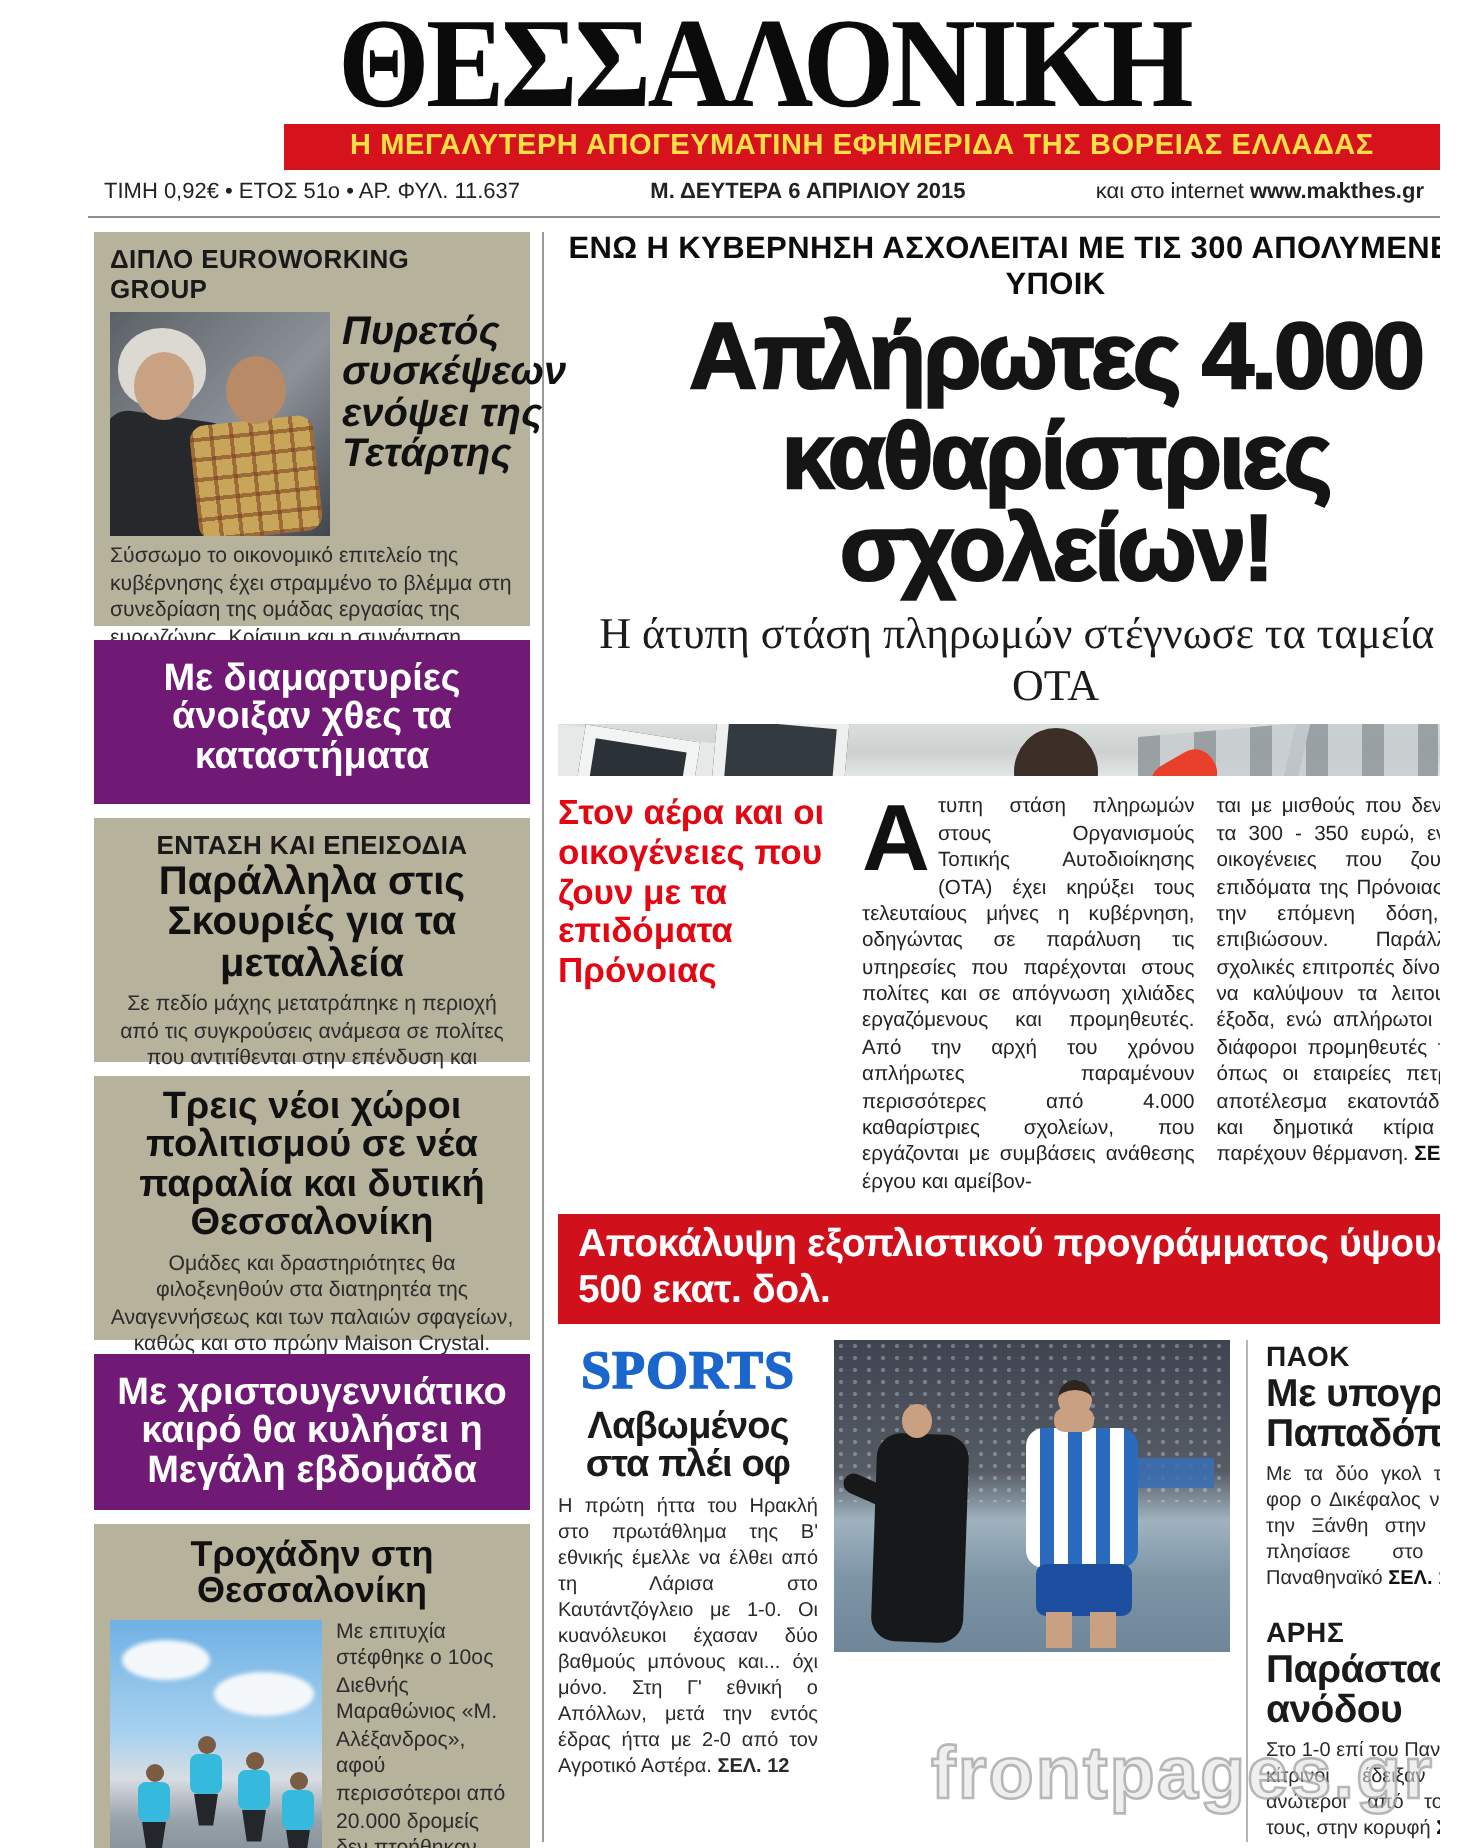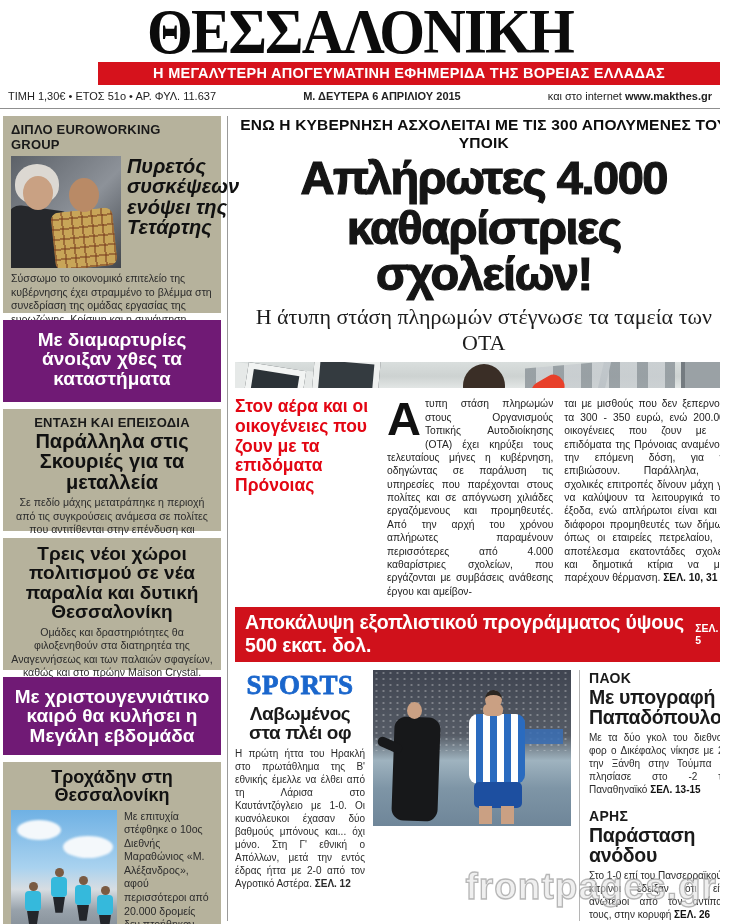--- a/index.html
+++ b/index.html
@@ -1,24 +1,24 @@
 <!DOCTYPE html>
 <html><head>
 <meta charset="utf-8">
 <style>
   * { margin:0; padding:0; box-sizing:border-box; }
   html,body { background:#fff; }
   body { width:730px; height:924px; overflow:hidden; font-family:"Liberation Sans", sans-serif; color:#1a1a1a; position:relative; }
-  .page { width:720px; height:924px; position:relative; background:#fff; overflow:hidden; }
+  .page { width:720px; height:924px; position:relative; background:#fff; overflow:hidden;padding-left:44px; }
 
   
   .masthead-title { text-align:center; font-family:"Liberation Serif", serif; font-weight:bold;
     font-size:64px; line-height:60px; letter-spacing:-2px; transform:scaleX(.92); transform-origin:center;
     color:#0b0b0b; margin-top:2px; }
-  .tagline-bar { margin-left:98px; background:#d6121c; color:#ffffff; font-weight:bold; font-size:14.5px;
+  .tagline-bar { margin-left:98px; background:#d6121c; color:#fde047; font-weight:bold; font-size:14.5px;
     text-align:center; padding:3px 0 4px; letter-spacing:.3px; }
   .dateline { display:flex; justify-content:space-between; align-items:center; font-size:11px;
     padding:5px 8px 6px; border-bottom:1px solid #8f8f8f; color:#222; }
   .dateline .dl-center { font-weight:bold; }
   .dateline .dl-right b { font-weight:bold; }
 
   
   .content { display:flex; padding-top:7px; height:812px; }
   .sidebar { width:228px; padding:0 6px 4px 3px; border-right:1px solid #9a9a9a; display:flex; flex-direction:column; gap:7px; }
   .main { flex:1; padding-left:7px; display:flex; flex-direction:column; }
@@ -135,21 +135,21 @@
 </style>
 </head>
 <body>
 
 <div class="page">
 
   <header>
     <h1 class="masthead-title">ΘΕΣΣΑΛΟΝΙΚΗ</h1>
     <div class="tagline-bar">Η ΜΕΓΑΛΥΤΕΡΗ ΑΠΟΓΕΥΜΑΤΙΝΗ ΕΦΗΜΕΡΙΔΑ ΤΗΣ ΒΟΡΕΙΑΣ ΕΛΛΑΔΑΣ</div>
     <div class="dateline">
-      <span class="dl-left">ΤΙΜΗ 1,30€ • ΕΤΟΣ 51ο • ΑΡ. ΦΥΛ. 11.637</span>
+      <span class="dl-left">ΤΙΜΗ 0,92€ • ΕΤΟΣ 51ο • ΑΡ. ΦΥΛ. 11.637</span>
       <span class="dl-center">Μ. ΔΕΥΤΕΡΑ 6 ΑΠΡΙΛΙΟΥ 2015</span>
       <span class="dl-right"><span>και στο internet </span><b>www.makthes.gr</b></span>
     </div>
   </header>
 
   <div class="content">
 
     <aside class="sidebar">
 
       <section class="sb sb-a">

